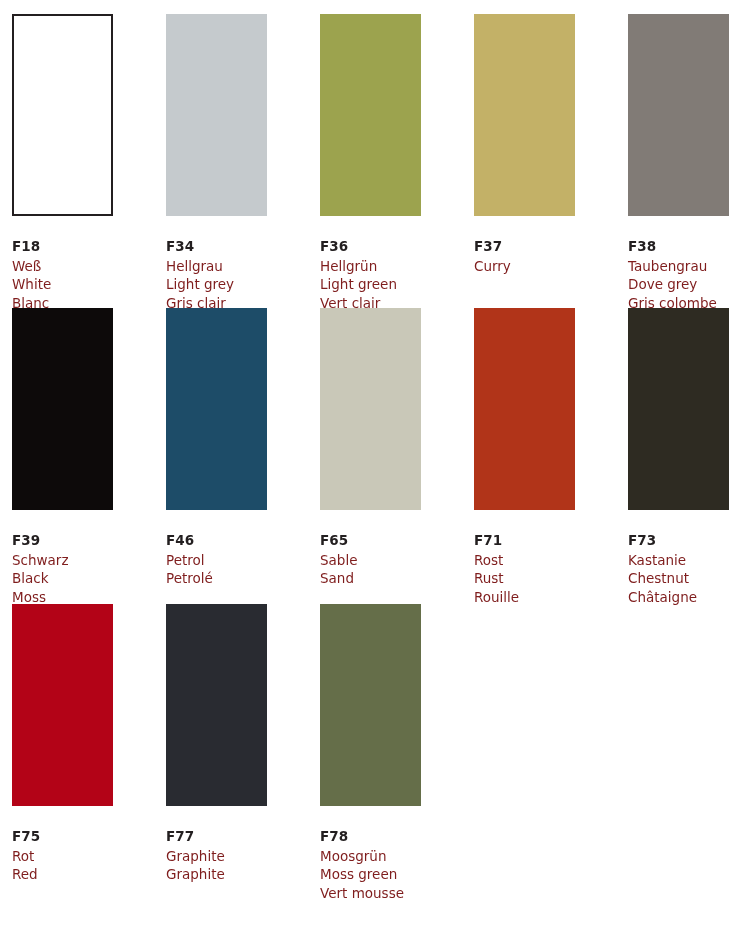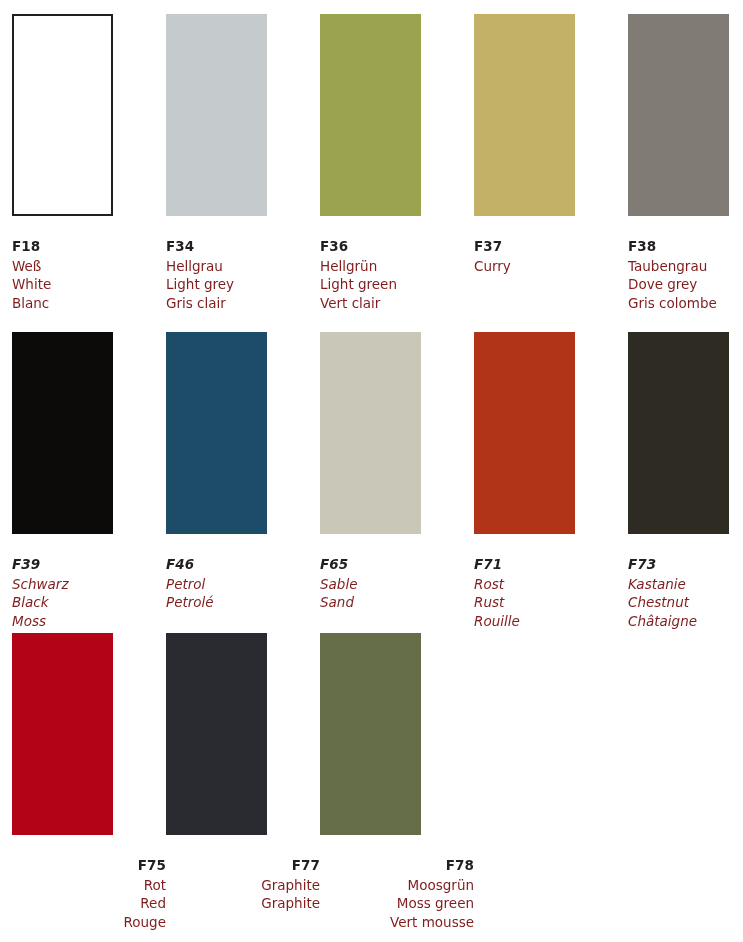--- a/index.html
+++ b/index.html
@@ -20,22 +20,22 @@
     height: 942px;
     background: #ffffff;
   }
   .swatch-row {
     position: absolute;
     left: 0;
     width: 743px;
     display: flex;
   }
   .swatch-row[data-row="0"] { top: 14px; }
-  .swatch-row[data-row="1"] { top: 332px; font-style: italic; }
-  .swatch-row[data-row="2"] { top: 633px; text-align: right; }
+  .swatch-row[data-row="1"] { top: 308px; }
+  .swatch-row[data-row="2"] { top: 604px; }
 
   .swatch-cell {
     position: relative;
     width: 154px;
     height: 300px;
     flex: 0 0 154px;
   }
   .swatch-cell:first-child { margin-left: 12px; }
 
   .chip {
@@ -167,21 +167,20 @@
     </div>
   </div>
 
   <div class="swatch-row" data-row="2">
     <div class="swatch-cell">
       <div class="chip" style="background-color: rgb(179, 3, 23);"></div>
       <div class="labels">
         <span class="code">F75</span>
         <span class="name">Rot</span>
         <span class="name">Red</span>
-        <span class="name">Rouge</span>
       </div>
     </div>
     <div class="swatch-cell">
       <div class="chip" style="background-color: rgb(41, 43, 49);"></div>
       <div class="labels">
         <span class="code">F77</span>
         <span class="name">Graphite</span>
         <span class="name">Graphite</span>
 
       </div>

